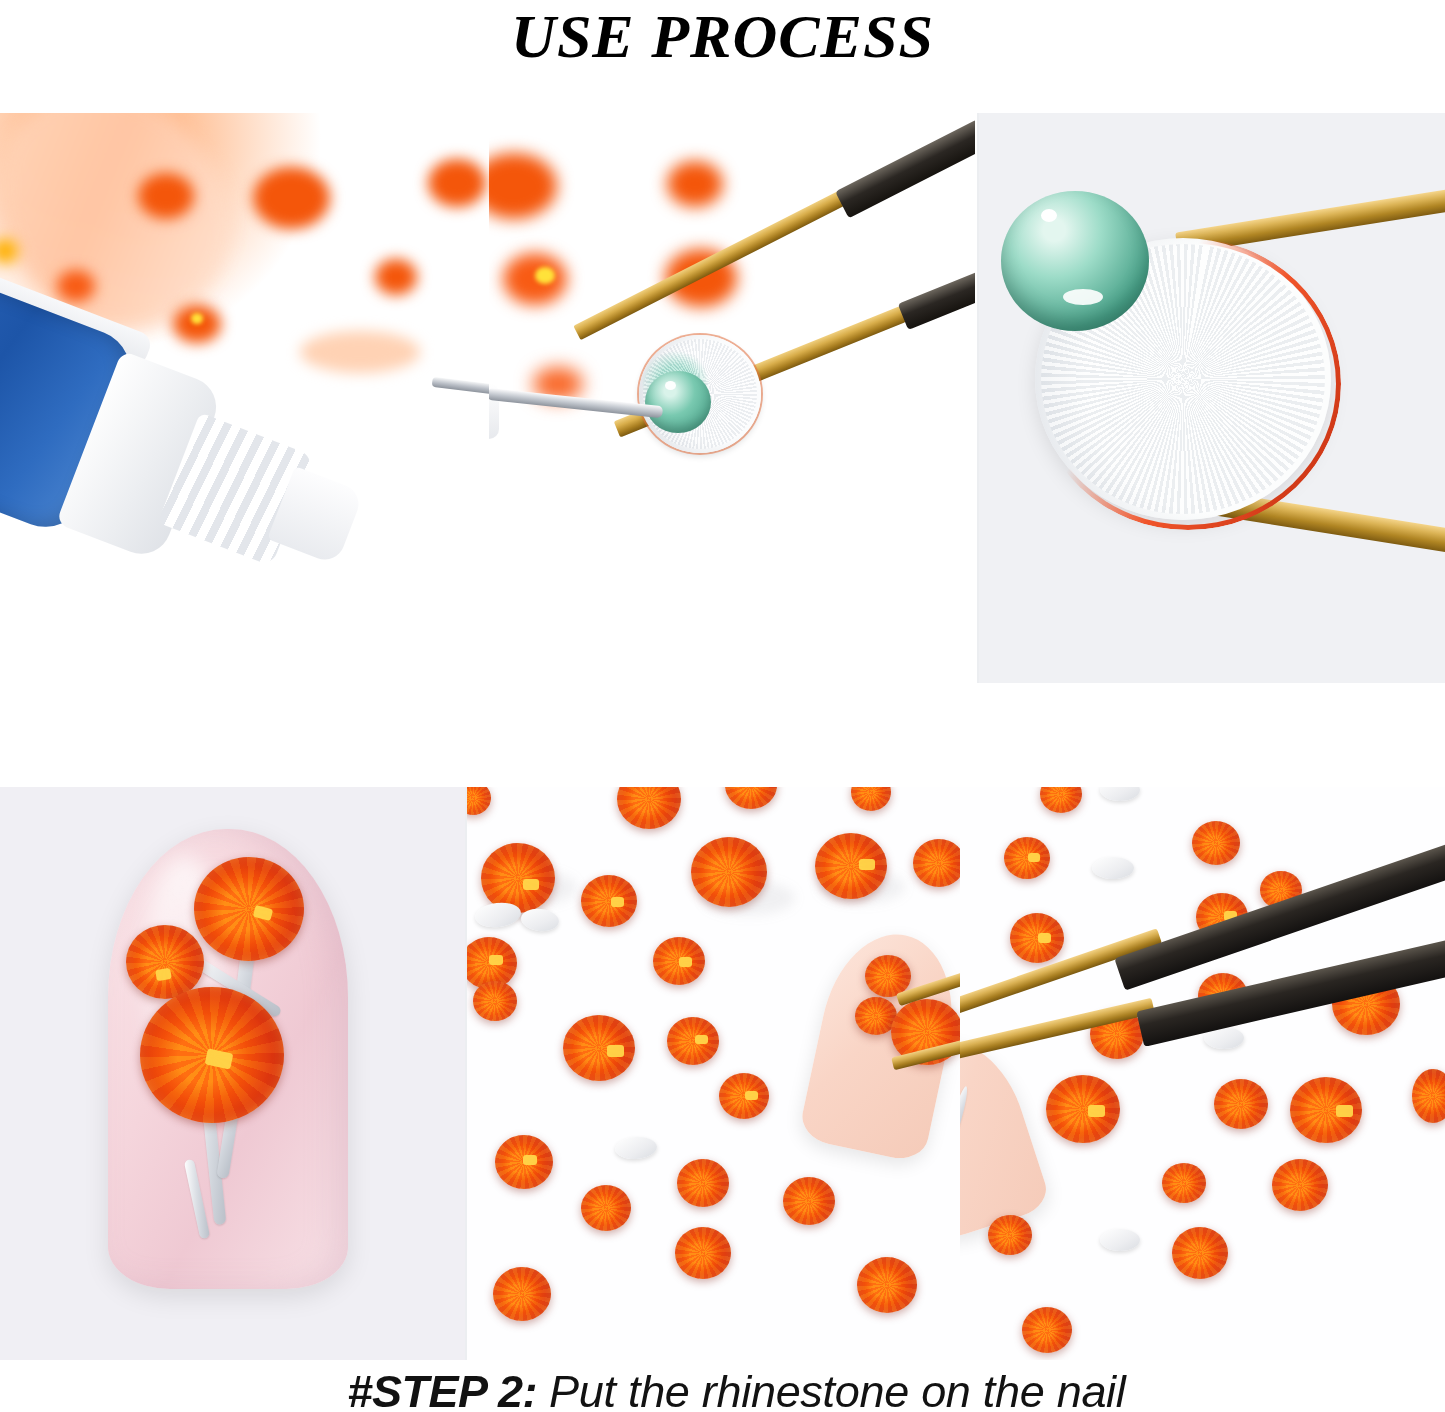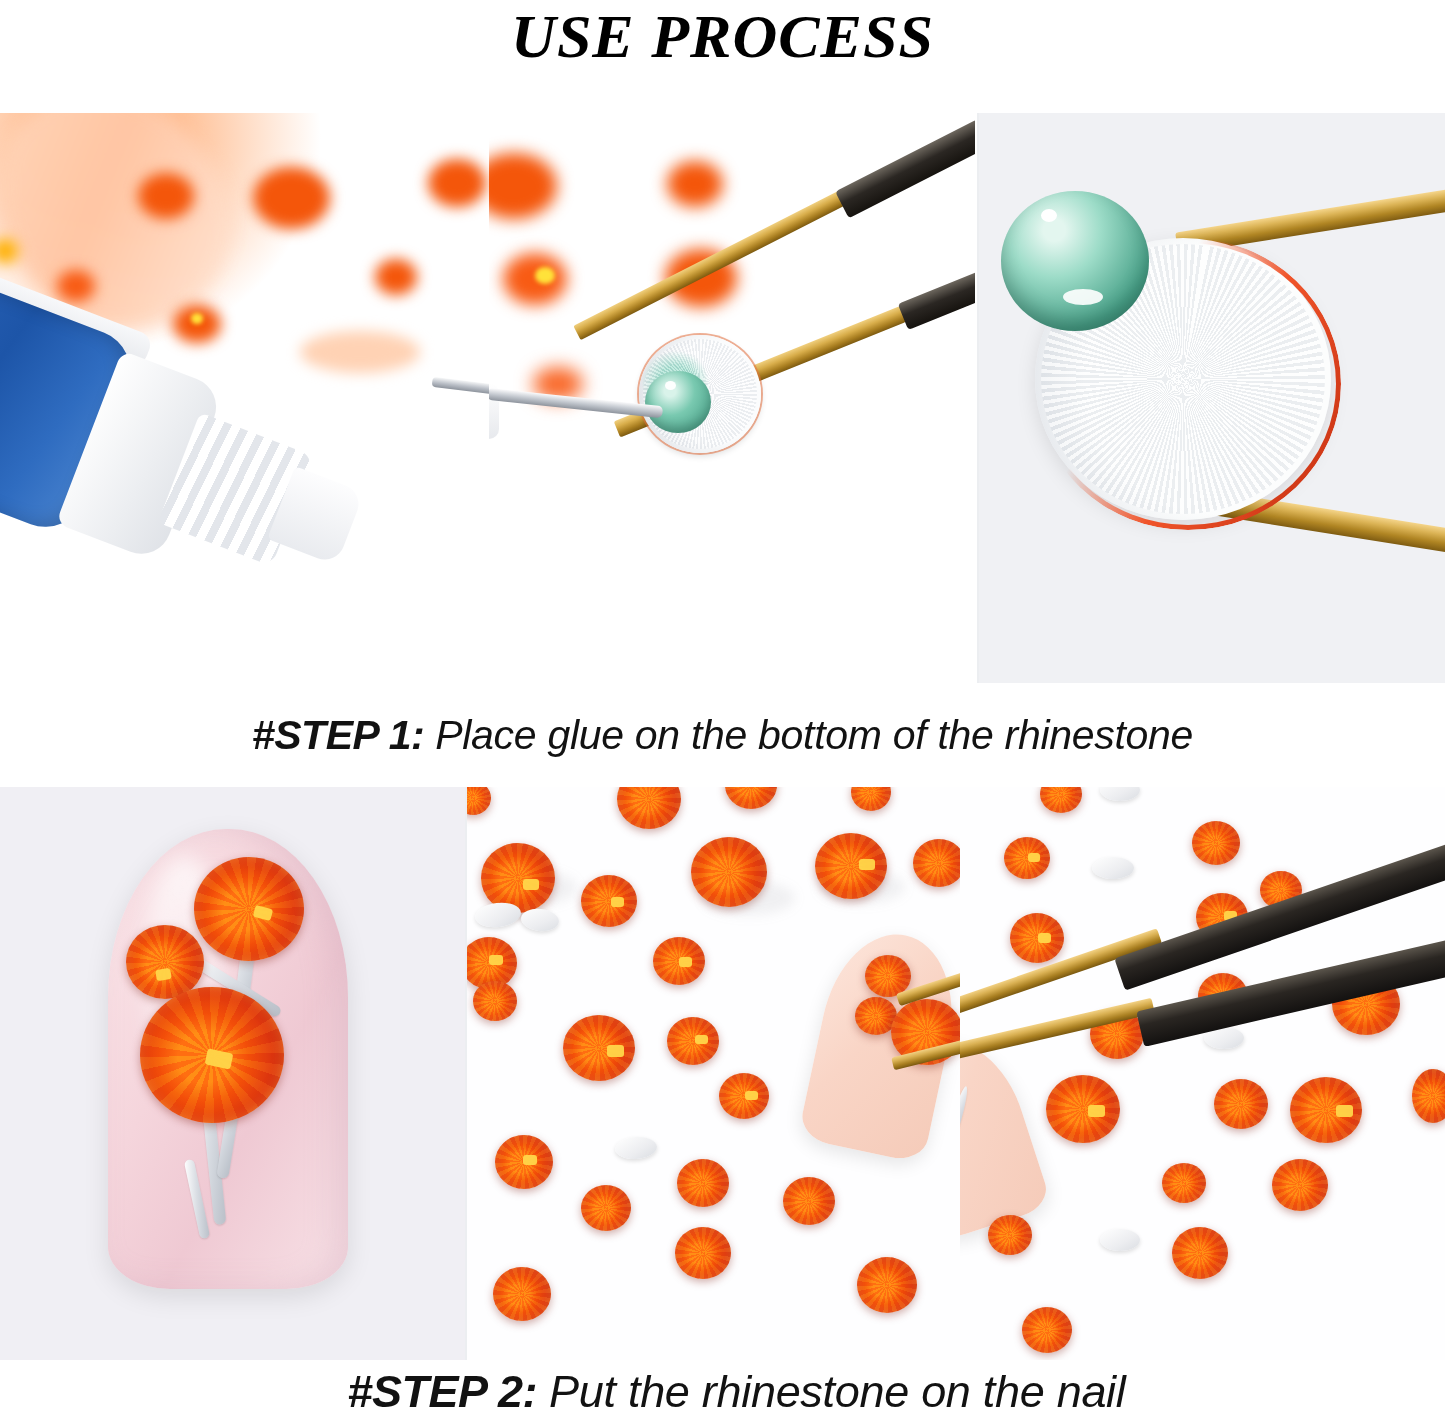--- a/index.html
+++ b/index.html
@@ -303,23 +303,20 @@
           <div class="macro-tex"></div>
         </div>
         <div class="macro-rim"></div>
         <div class="macro-glue"></div>
         <div class="macro-glint"></div>
         <div class="macro-glint2"></div>
       </div>
 
     </div>
 
-    <div class="caption" id="step1-caption">
-      <span class="cap-strong">#STEP 1:</span><span class="cap-normal"> Place glue on the bottom of the rhinestone</span>
-    </div>
   </div>
 
   <div class="step-block" id="step2-block">
 
     <div class="photo-row" id="step2-row">
 
       <div class="pane" id="pane-2a">
         <div class="nail">
           <div class="nail-shine"></div>
 

